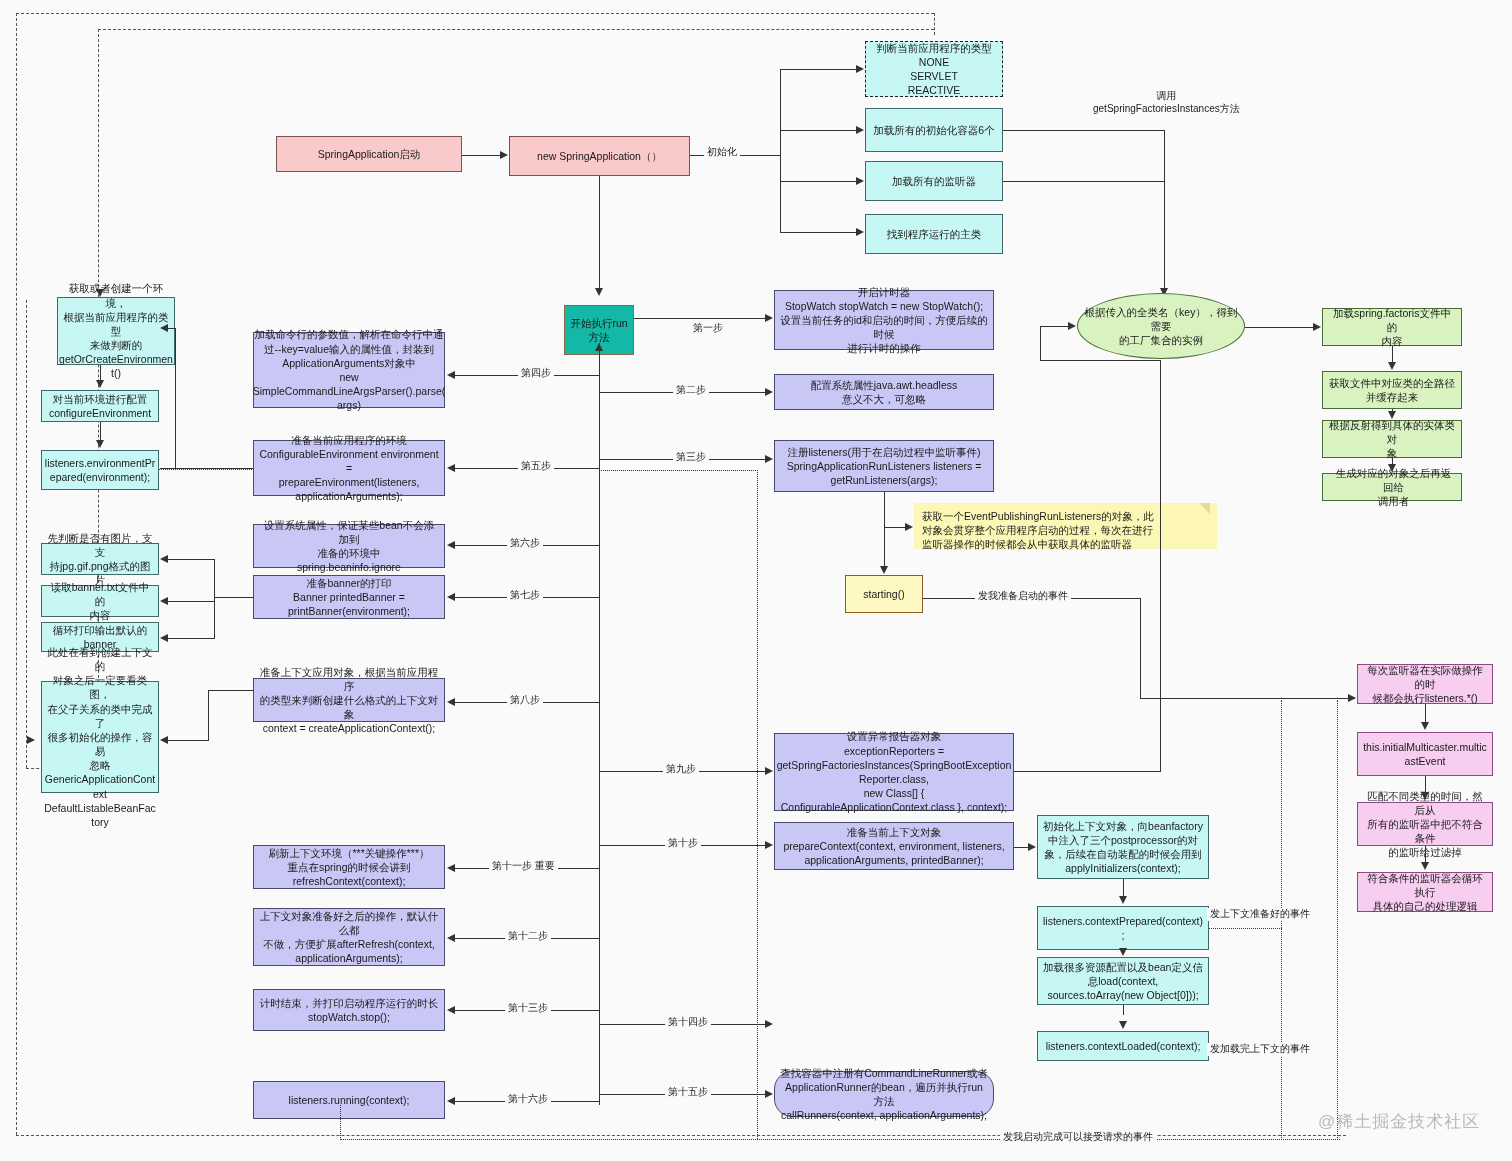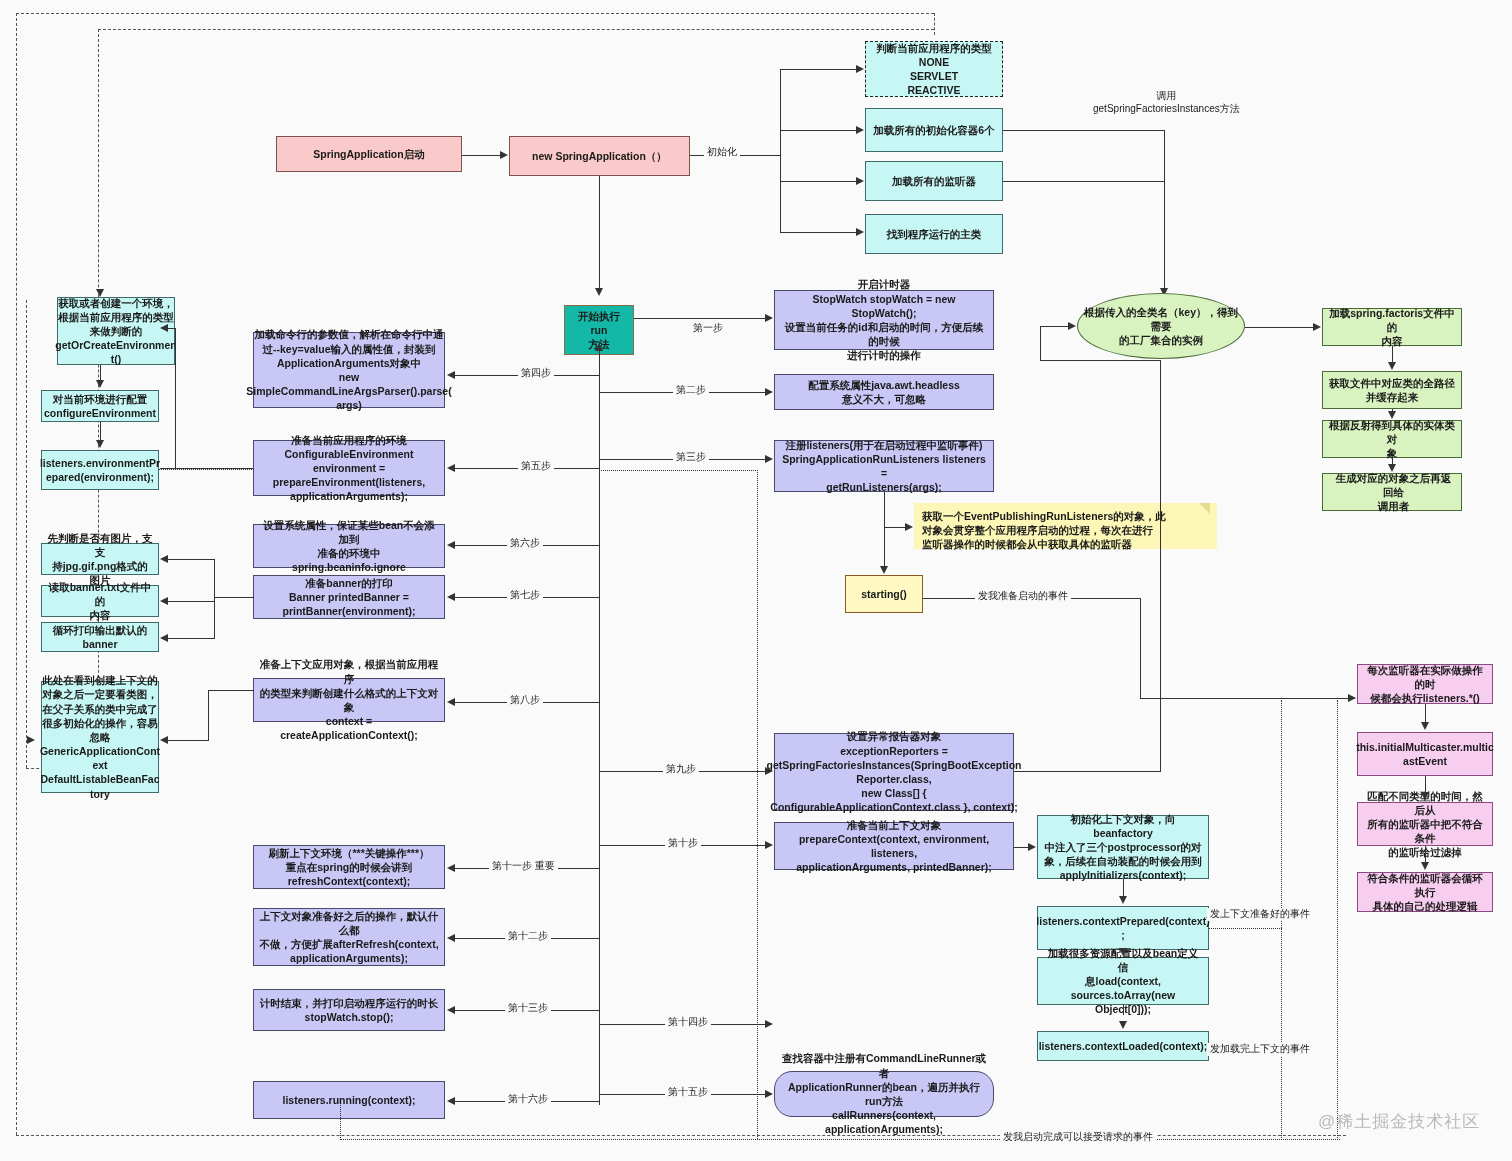--- a/index.html
+++ b/index.html
@@ -1,21 +1,21 @@
 <!DOCTYPE html>
 <html><head>
 <meta charset="utf-8">
 <style>
   html,body{margin:0;padding:0;background:#fafafa;}
   body{font-family:"Liberation Sans","DejaVu Sans",sans-serif;}
   #canvas{position:relative;width:1512px;height:1161px;background:#fafafa;overflow:hidden;}
 
   .node{position:absolute;box-sizing:border-box;border:1px solid #4a4a4a;
         display:flex;align-items:center;justify-content:center;text-align:center;
-        font-size:10.5px;line-height:1.35;color:#1a1a1a;padding:3px 5px;font-weight:bold;}
+        font-size:10.5px;line-height:1.35;color:#1a1a1a;padding:3px 5px;}
   .node span{display:block;white-space:pre-line;}
 
   .pink   {background:#fac9c9;border-color:#7a5252;}
   .cyan   {background:#c6f7f4;border-color:#3f6a6a;}
   .purple {background:#c8c7f5;border-color:#4a4a6a;}
   .orange {background:#14b8a6;border-color:#8a6a44;margin-top:12px;}
   .orange2{background:#fef9c3;border-color:#8a5a1e;}
   .green  {background:#d8f2c0;border-color:#4a6a38;}
   .magenta{background:#f7cdf0;border-color:#8a4a82;}
   .dashed {background:#c6f7f4;border:1px dashed #222;}
@@ -126,21 +126,21 @@
 内容</span>
     </div>
   <div class="node green" style="left:1322px;top:371px;width:140px;height:38px;">
     <span>获取文件中对应类的全路径
 并缓存起来</span>
     </div>
   <div class="node green" style="left:1322px;top:420px;width:140px;height:38px;">
     <span>根据反射得到具体的实体类对
 象</span>
     </div>
-  <div class="node green" style="left:1322px;top:473px;width:140px;height:38px;padding-left:8px;">
+  <div class="node green" style="left:1322px;top:473px;width:140px;height:28px;padding-left:8px;">
     <span>生成对应的对象之后再返回给
 调用者</span>
     </div>
 
   <div class="line hline" style="left:1245px;top:327px;width:68px;"></div>
   <div class="arrow ar-r" style="left:1313px;top:322.5px;"></div>
   <div class="line vline" style="left:1392px;top:346px;height:17px;"></div>
   <div class="arrow ar-d" style="left:1387.5px;top:362px;"></div>
   <div class="line vline" style="left:1392px;top:409px;height:3px;"></div>
   <div class="arrow ar-d" style="left:1387.5px;top:411px;"></div>

